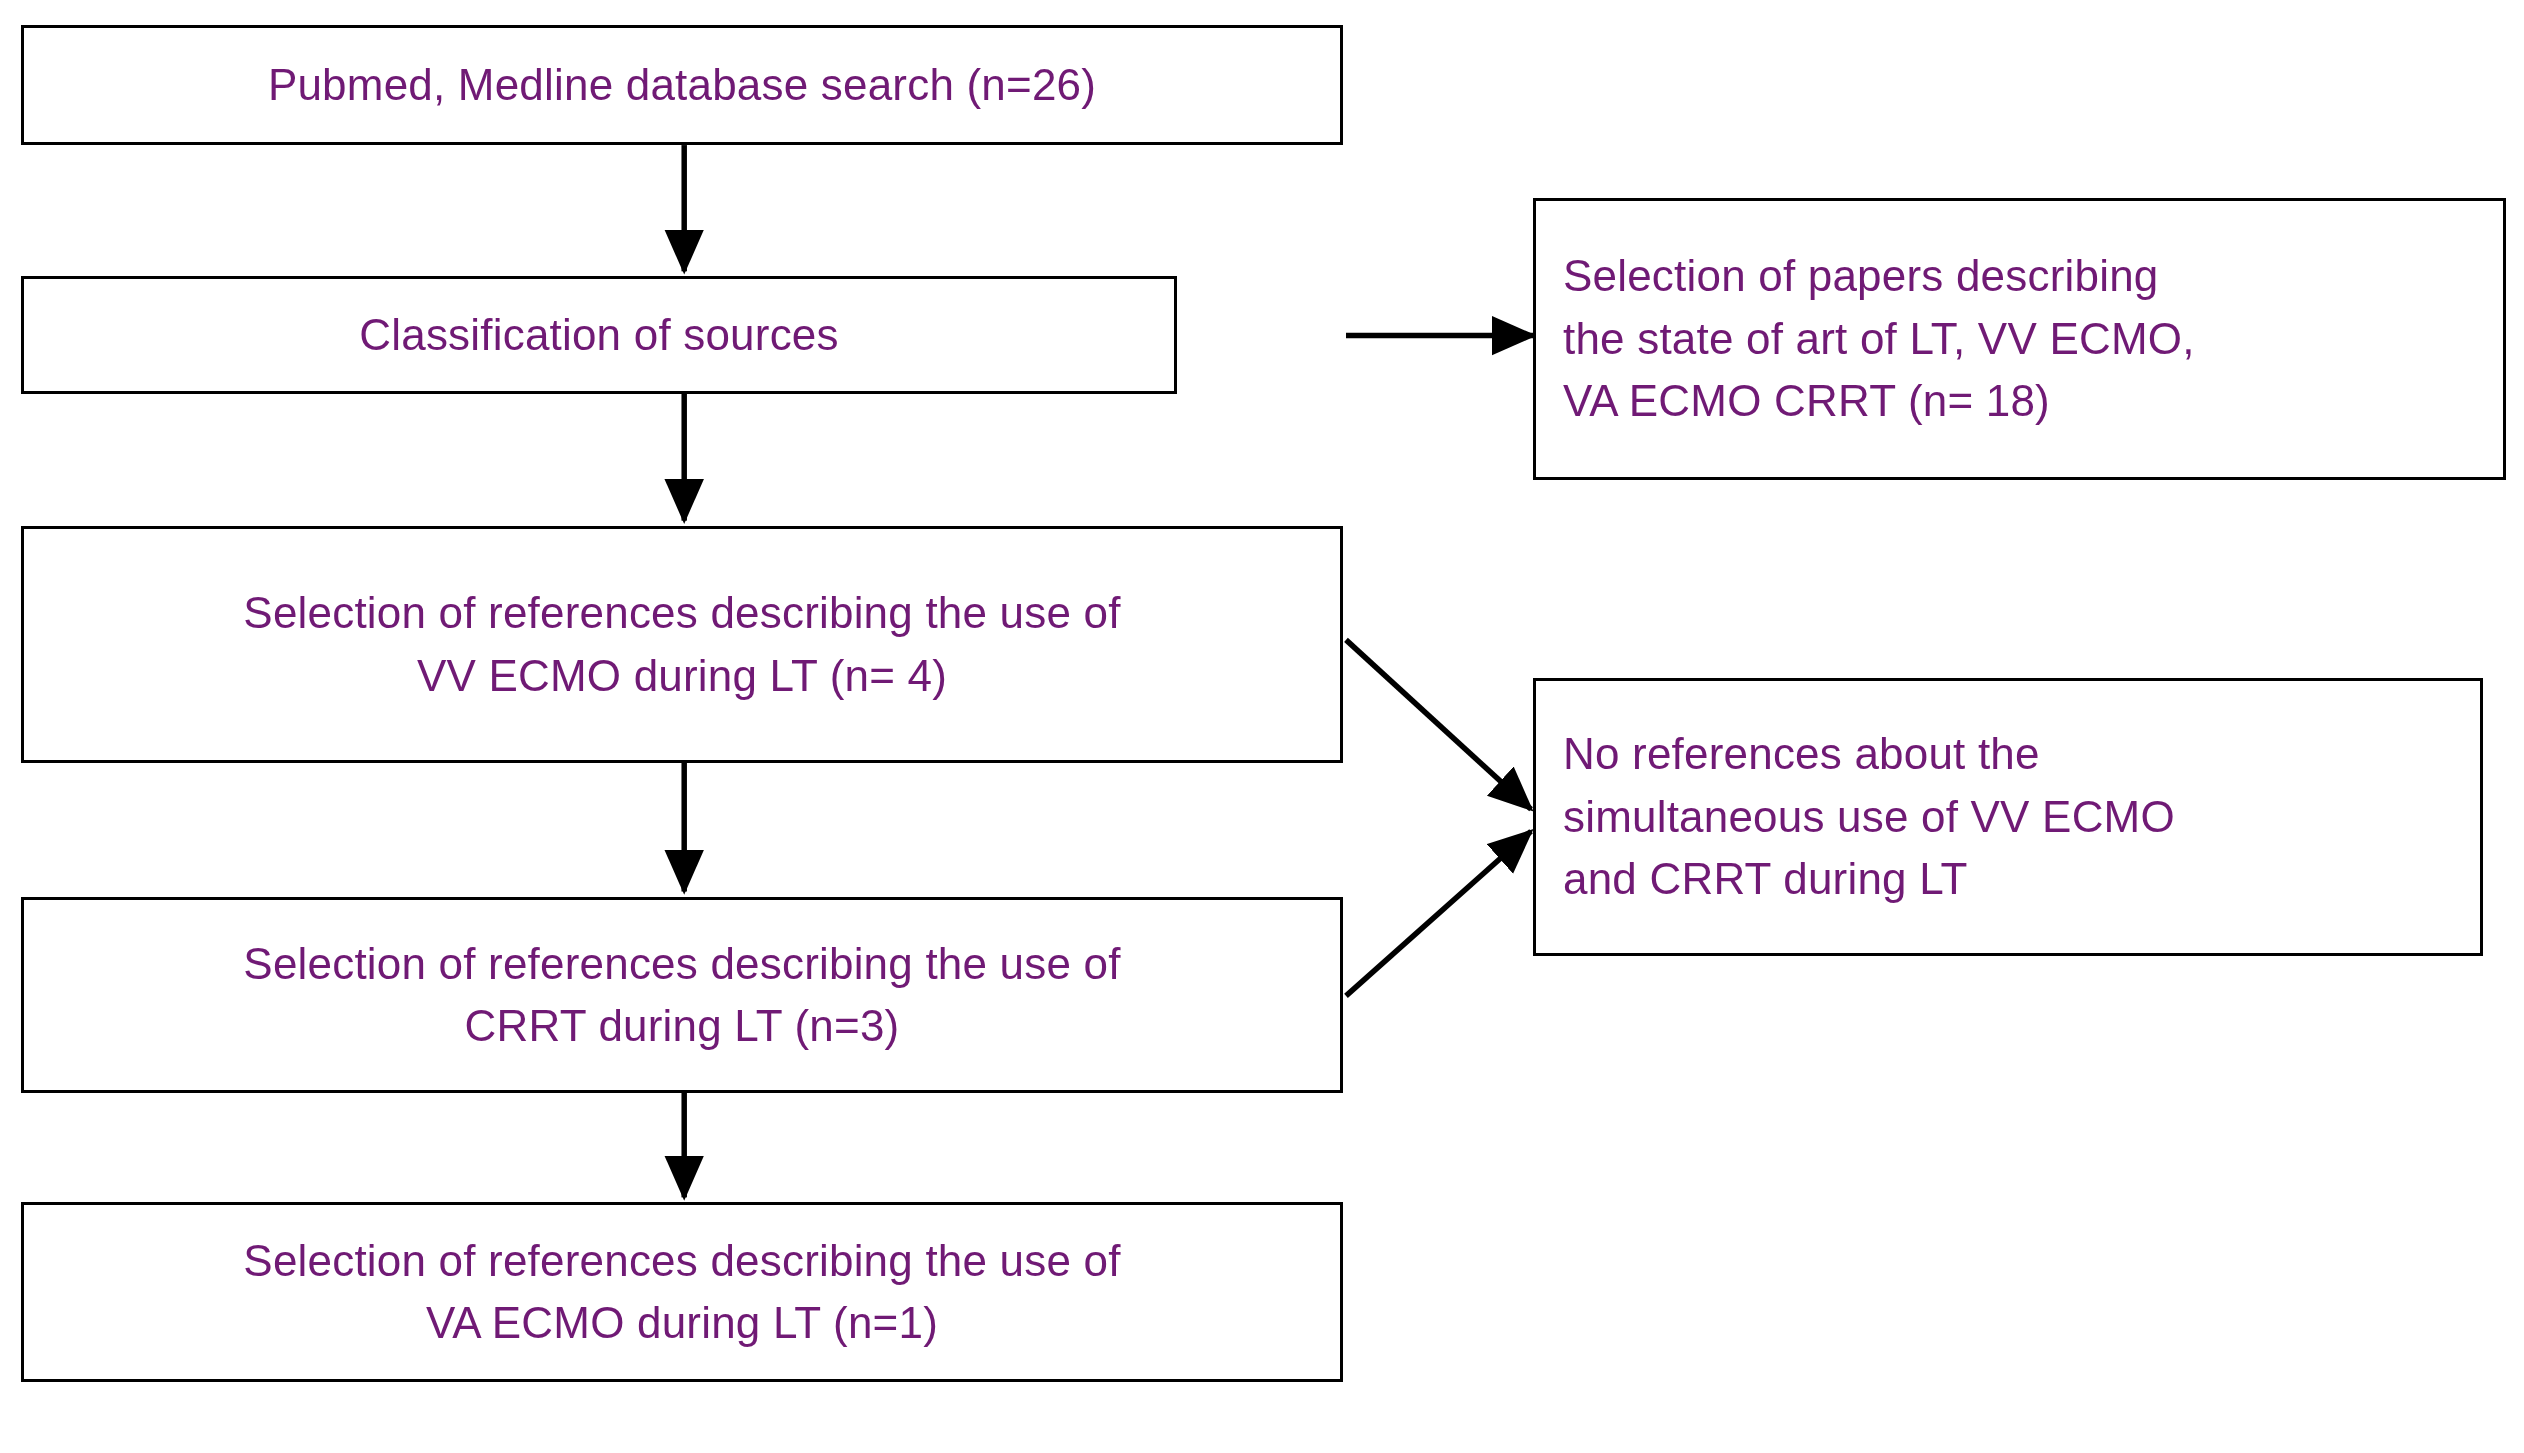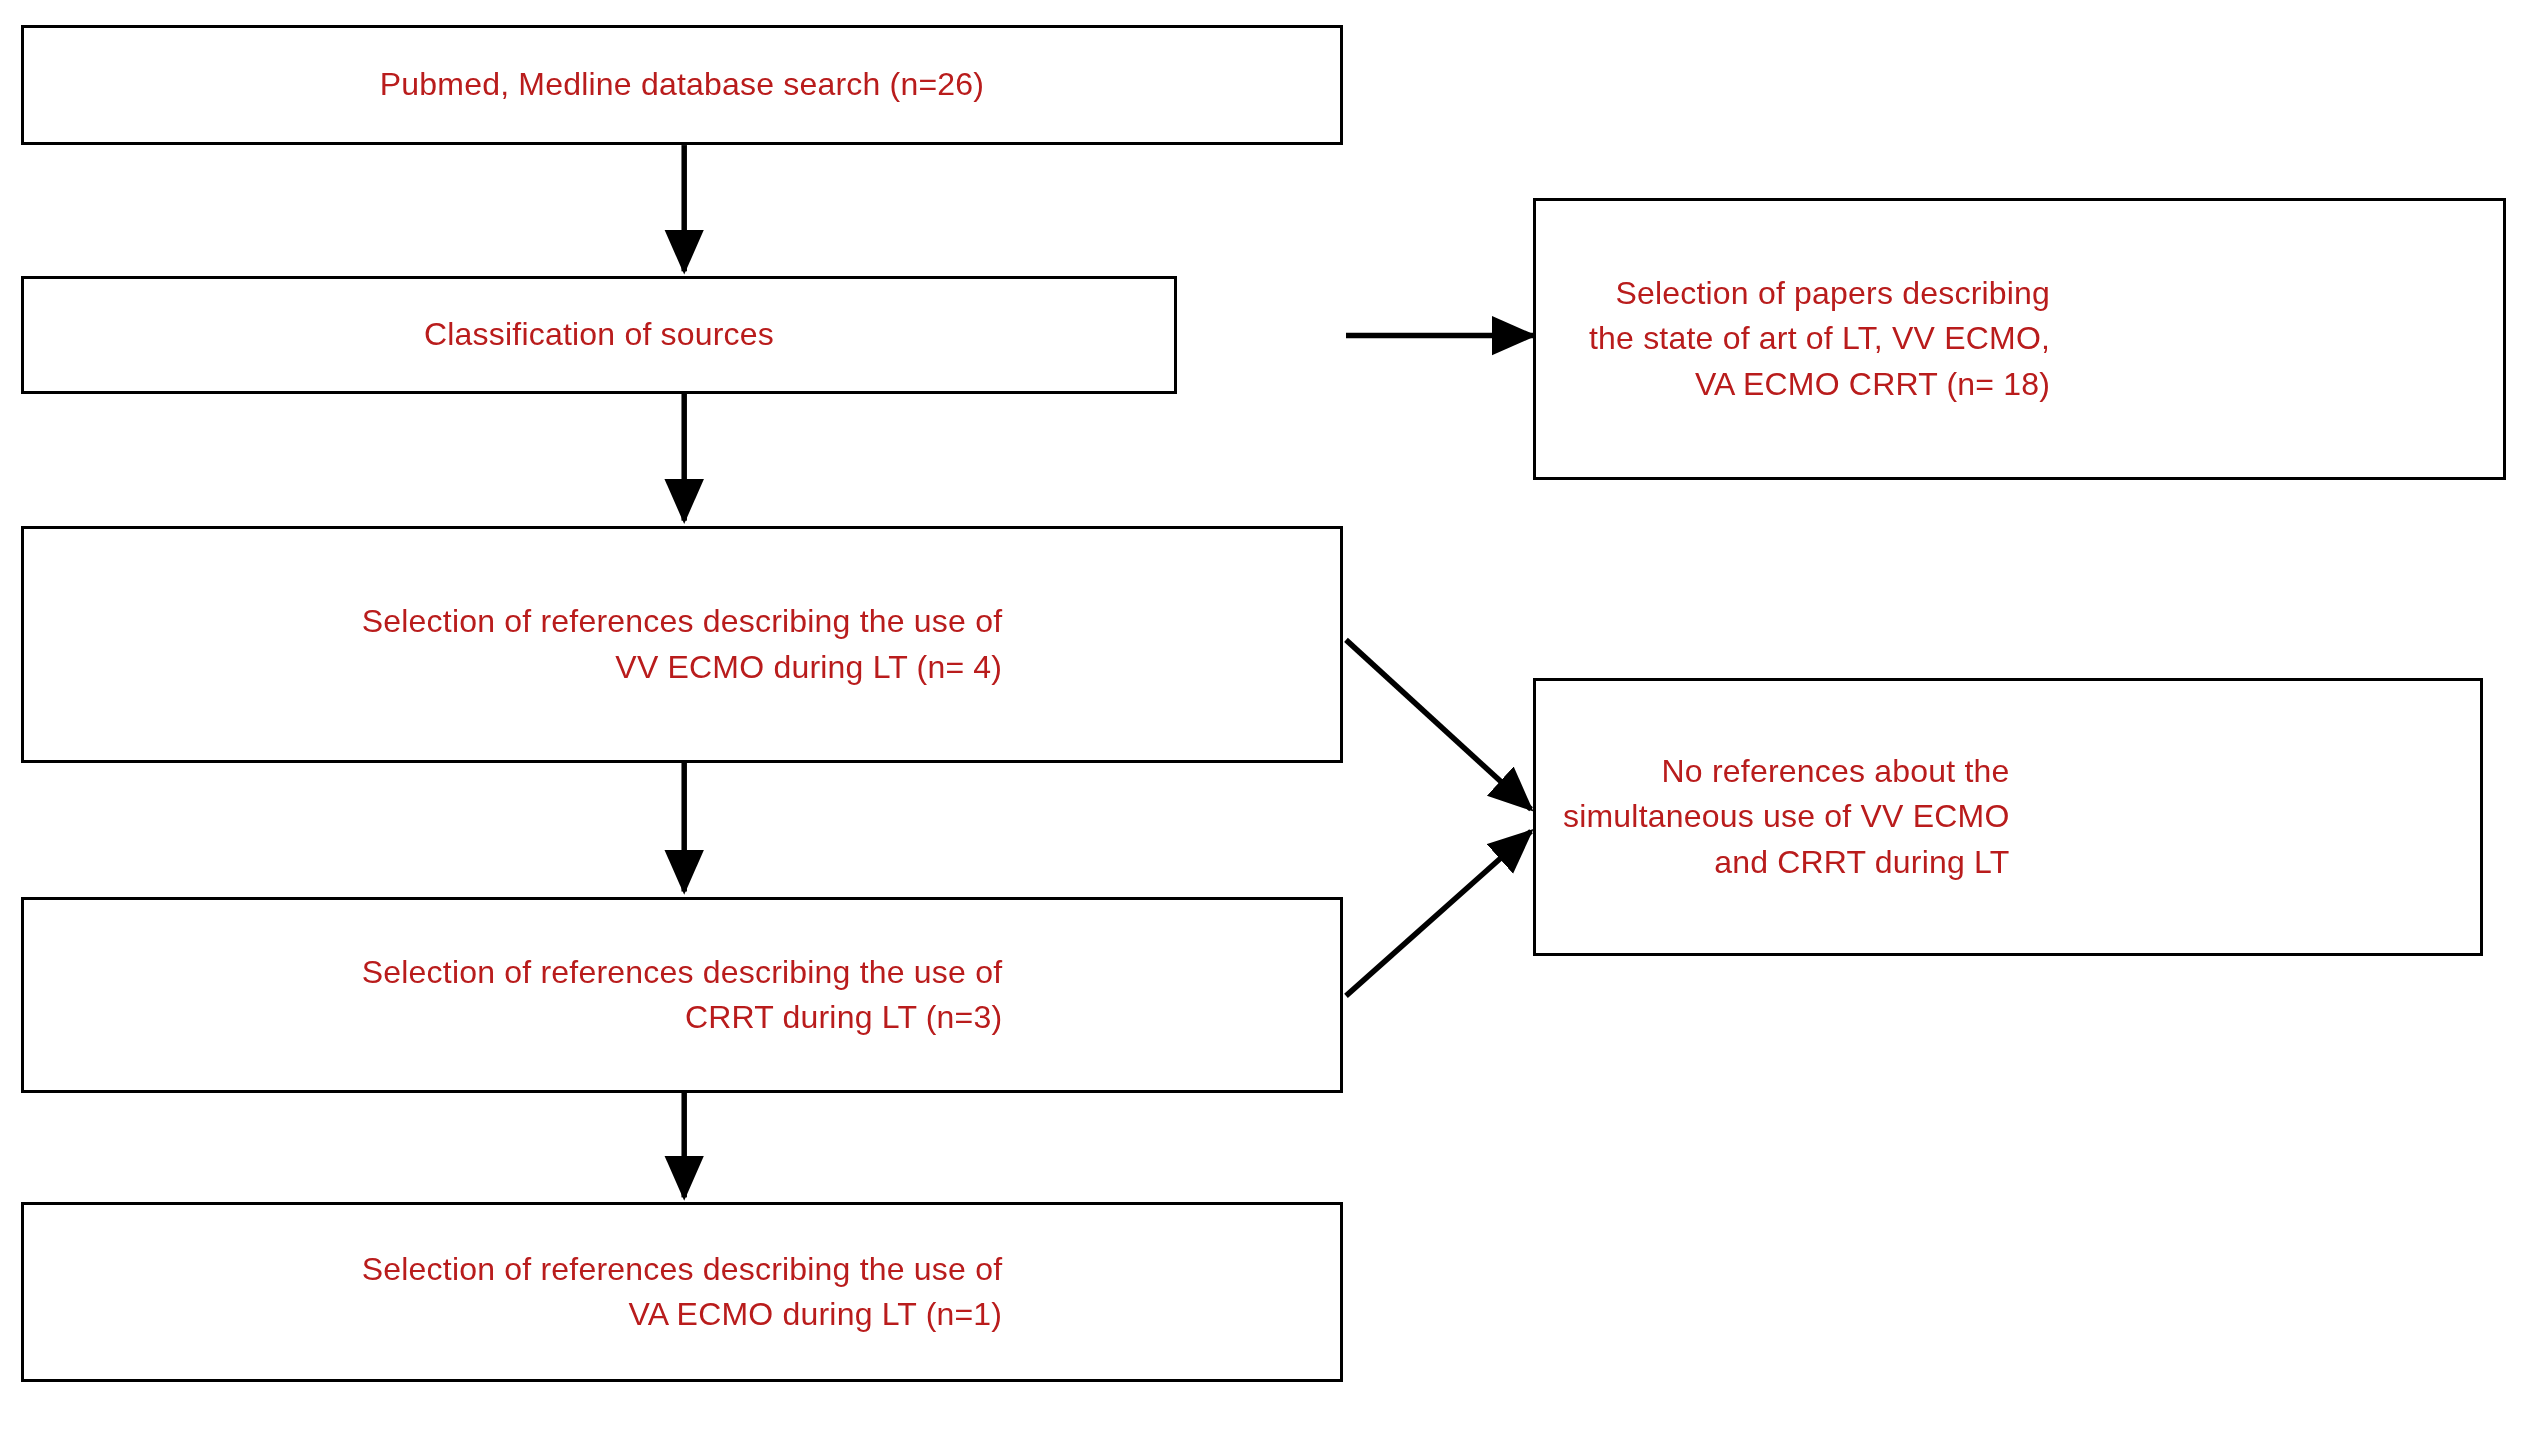--- a/index.html
+++ b/index.html
@@ -19,27 +19,26 @@
     position: absolute;
     box-sizing: border-box;
     border: 3.9px solid #000000;
     background: #ffffff;
     display: flex;
     align-items: center;
     justify-content: center;
     text-align: center;
   }
   .node .label {
-    font-size: 32px;
+    font-size: 44px;
     line-height: 1.42;
-    color: #b91c1c;
+    color: #701a75;
     letter-spacing: 0.2px;
     padding: 0 14px;
     white-space: pre-line;
-    text-align: right;
   }
   .node.align-left {
     justify-content: flex-start;
     text-align: left;
   }
   .node.align-left .label {
     padding-left: 27px;
   }
   svg.connectors {
     position: absolute;
@@ -78,21 +77,21 @@
   </svg>
 
   <div class="node" style="left:21px; top:25px; width:1322px; height:120px;">
     <span class="label">Pubmed, Medline database search (n=26)</span>
   </div>
 
   <div class="node" style="left:21px; top:276px; width:1156px; height:118px;">
     <span class="label">Classification of sources</span>
   </div>
 
-  <div class="node align-left" style="left:1533px; top:198px; width:973px; height:282px;padding-left:26px;">
+  <div class="node align-left" style="left:1533px; top:198px; width:973px; height:282px;">
     <span class="label">Selection of papers describing
 the state of art of LT, VV ECMO,
 VA ECMO CRRT (n= 18)</span>
   </div>
 
   <div class="node" style="left:21px; top:526px; width:1322px; height:237px;">
     <span class="label">Selection of references describing the use of
 VV ECMO during LT (n= 4)</span>
   </div>
 

